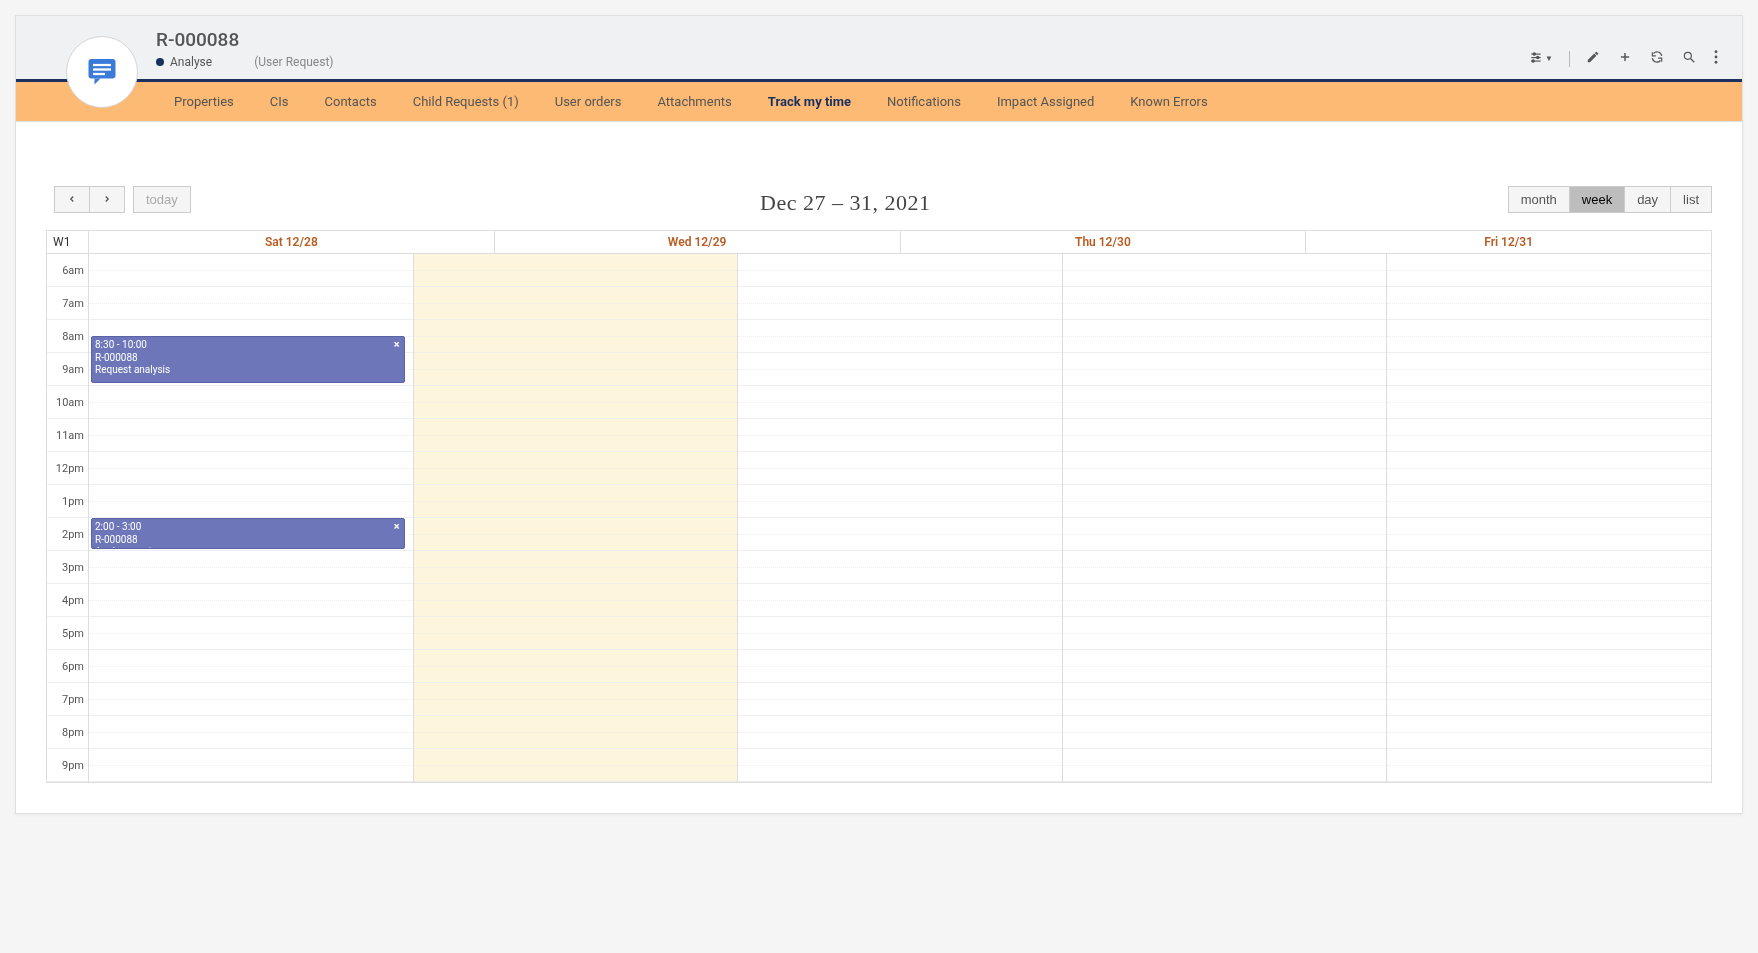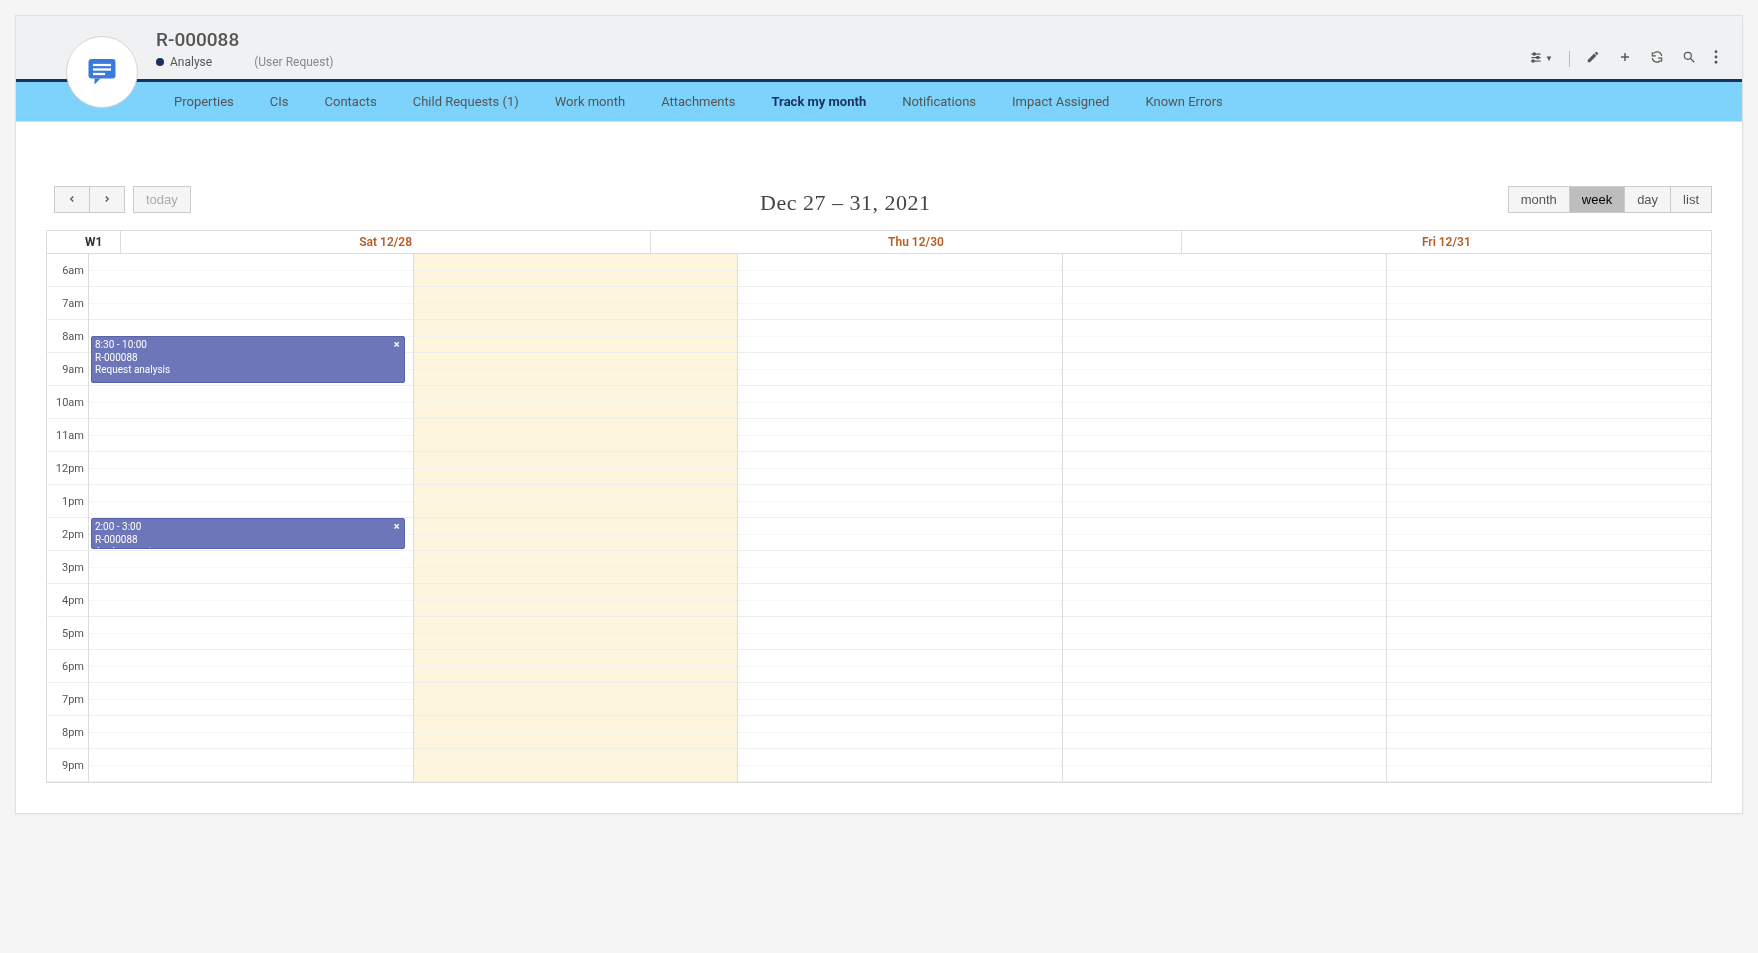--- a/index.html
+++ b/index.html
@@ -64,21 +64,21 @@
     }
     
     .tab-divider-line {
       height: 3px;
       background: #1a315f;
     }
     .tabs {
       display: flex;
       align-items: center;
       padding: 0 20px 0 140px;
-      background: #7dd3fc;
+      background: #fdba74;
       border-bottom: 1px solid #ddd;
       gap: 0;
     }
     .tab {
       padding: 12px 18px;
       font-size: 13px;
       color: #555;
       cursor: pointer;
     }
     .tab.active {
@@ -126,28 +126,27 @@
       display: flex;
       flex-direction: column;
     }
     .cal-header-row {
       display: flex;
       border-bottom: 1px solid #ddd;
     }
     .time-axis-header {
       width: 42px;
       font-size: 12px;
-      font-weight: bold;
+      font-weight: normal;
       color: #333;
       display: flex;
       align-items: center;
       justify-content: flex-start;
       padding: 4px 6px;
       border-right: 1px solid #ddd;
-      margin-left: 32px;
     }
     .day-header {
       flex: 1;
       text-align: center;
       font-size: 12px;
       font-weight: 600;
       color: #b85c24;
       padding: 4px 0;
       border-right: 1px solid #ddd;
     }
@@ -297,23 +296,23 @@
     </div>
   </div>
 
   <div class="tab-divider-line"></div>
 
   <div class="tabs" id="tabs-row">
       <div class="tab">Properties</div>
       <div class="tab">CIs</div>
       <div class="tab">Contacts</div>
       <div class="tab">Child Requests (1)</div>
-      <div class="tab">Work month</div>
+      <div class="tab">User orders</div>
       <div class="tab">Attachments</div>
-      <div class="tab active">Track my month</div>
+      <div class="tab active">Track my time</div>
       <div class="tab">Notifications</div>
       <div class="tab">Impact Assigned</div>
       <div class="tab">Known Errors</div>
     </div>
 
   <div class="cal-wrap">
     <div class="cal-toolbar">
       <div class="cal-left">
         <div class="btn-group">
           <button class="btn">
@@ -341,20 +340,21 @@
         <button class="btn joined">day</button>
         <button class="btn joined">list</button>
       </div>
     </div>
 
     <div class="cal-grid">
       <div class="cal-header-row">
         <div class="time-axis-header">W1</div>
         <div id="day-headers" style="flex:1;display:flex;">
             <div class="day-header">Sat 12/28</div>
+            <div class="day-header">Wed 12/29</div>
             <div class="day-header">Thu 12/30</div>
             <div class="day-header">Fri 12/31</div>
           </div>
       </div>
       <div class="cal-body">
         <div class="time-axis" id="time-axis">
             <div class="hour-label">6am</div>
             <div class="hour-label">7am</div>
             <div class="hour-label">8am</div>
             <div class="hour-label">9am</div>

